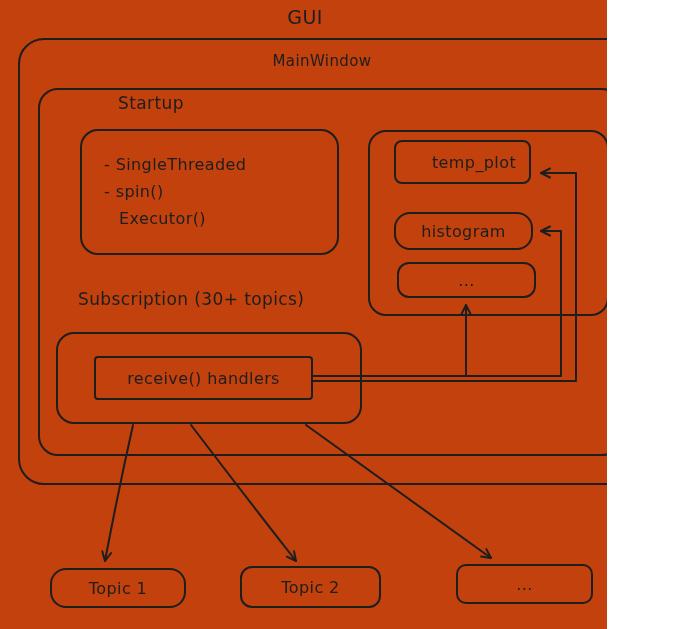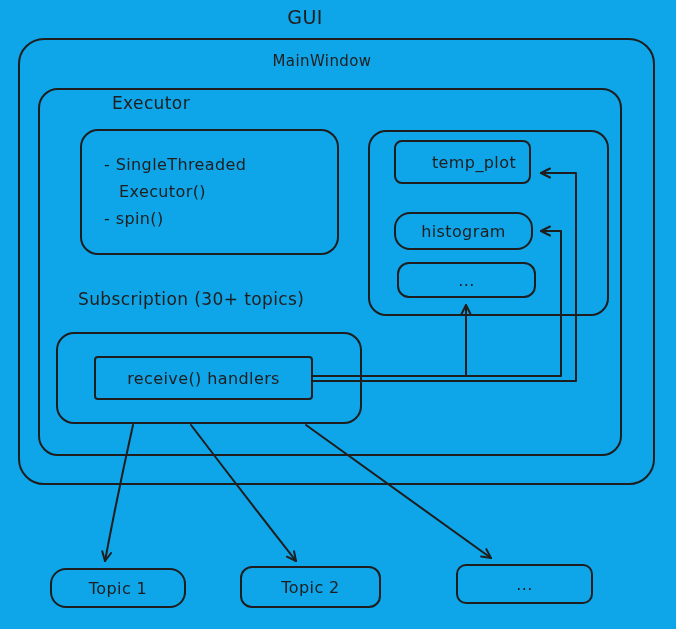--- a/index.html
+++ b/index.html
@@ -3,23 +3,23 @@
 <meta charset="utf-8">
 <style>
   html, body { margin: 0; padding: 0; }
   body {
     background: #ffffff;
     font-family: "DejaVu Sans", sans-serif;
     color: #1e1e1e;
   }
   .canvas {
     position: relative;
-    width: 676px;
+    width: 607px;
     height: 629px;
-    background: #0ea5e9;
+    background: #c2410c;
     overflow: hidden;
   }
   .box {
     position: absolute;
     border: 2.2px solid #1e1e1e;
     background: transparent;
     box-sizing: border-box;
   }
   .centered {
     display: flex;
@@ -54,26 +54,26 @@
 
 <div class="canvas">
 
   <div class="lbl center" style="left:305px; top:6px; font-size:19px;">GUI</div>
 
   <div class="box" style="left:18px; top:38px; width:637px; height:447px; border-radius:26px;"></div>
   <div class="lbl center" style="left:322px; top:52px; font-size:15px;">MainWindow</div>
 
   <div class="box" style="left:38px; top:88px; width:584px; height:368px; border-radius:20px;"></div>
 
-  <div class="lbl center" style="left:151px; top:93px; font-size:17px;">Executor</div>
+  <div class="lbl center" style="left:151px; top:93px; font-size:17px;">Startup</div>
   <div class="box" style="left:80px; top:129px; width:259px; height:126px; border-radius:18px;"></div>
   <div class="startup-text" style="left:104px; top:151px;">
     <div>- SingleThreaded</div>
+    <div>- spin()</div>
     <div style="padding-left:15px;">Executor()</div>
-    <div>- spin()</div>
   </div>
 
   <div class="box" style="left:368px; top:130px; width:241px; height:186px; border-radius:18px;"></div>
 
   <div class="box centered" style="left:394px; top:140px; width:137px; height:44px; border-radius:8px;padding-left:23px;">
     <span class="boxtext">temp_plot</span>
   </div>
 
   <div class="box centered" style="left:394px; top:212px; width:139px; height:38px; border-radius:16px;">
     <span class="boxtext">histogram</span>

